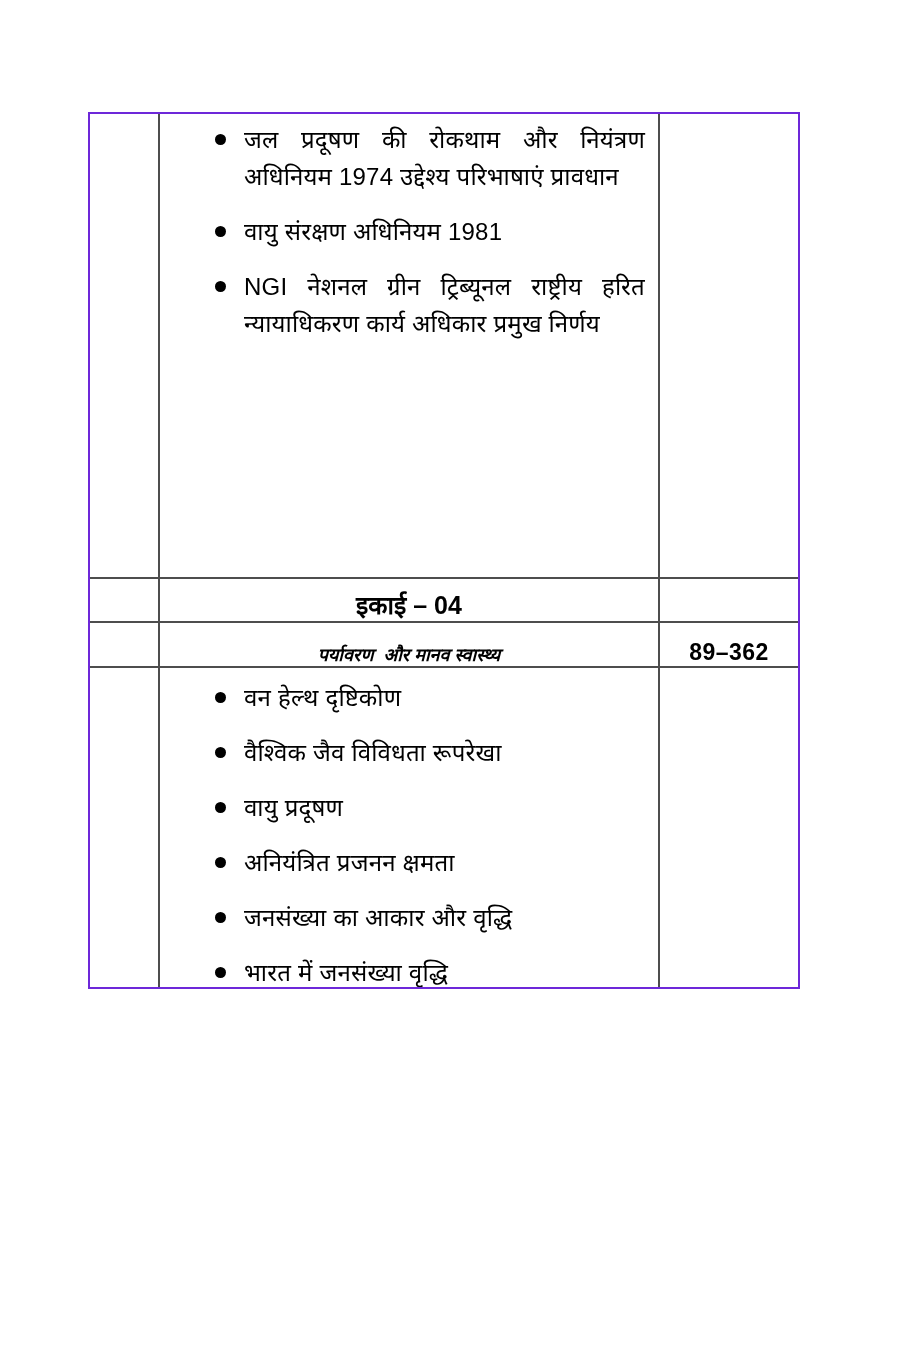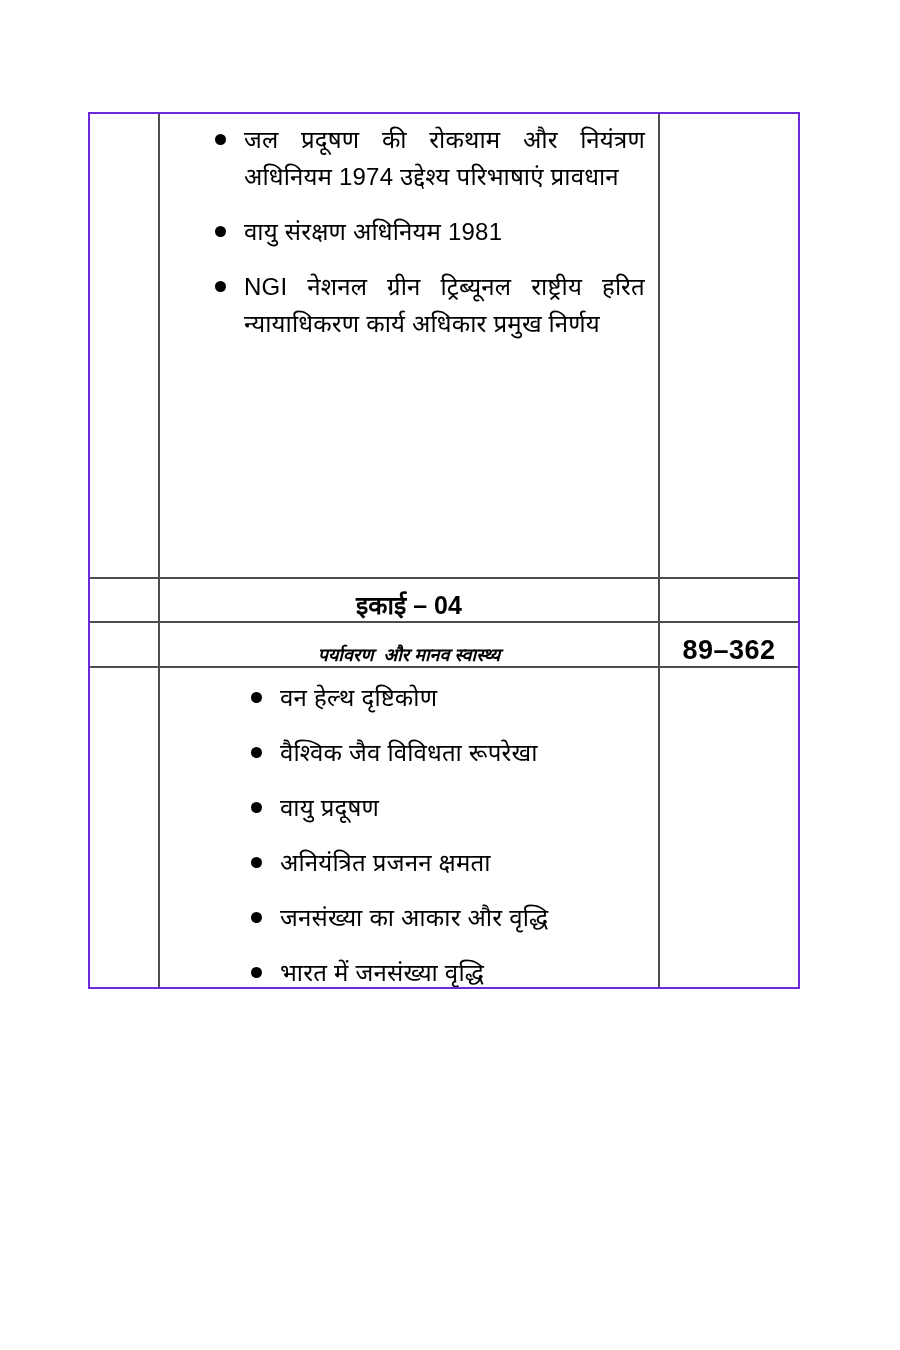--- a/index.html
+++ b/index.html
@@ -27,21 +27,21 @@
     background: #ffffff;
     box-sizing: border-box;
   }
   .cell {
     box-sizing: border-box;
     border-right: 2px solid #4d4d4d;
     border-bottom: 2px solid #4d4d4d;
     overflow: hidden;
   }
   .cell.last-col { border-right: none; }
-  .cell.last-row { border-bottom: none; margin-left: 36px; }
+  .cell.last-row { border-bottom: none; }
   .content-cell {
     padding: 7px 13px 0 53px;
   }
   ul.topic-list {
     margin: 0;
     padding: 0;
     list-style: none;
   }
   ul.topic-list li {
     position: relative;
@@ -73,21 +73,21 @@
     white-space: pre-wrap;
   }
   .chapter-title-text {
     font-weight: bold;
     font-size: 18px;
     white-space: pre-wrap;
     font-style: italic;
   }
   .pages-text {
     font-weight: bold;
-    font-size: 27px;
+    font-size: 23px;
     letter-spacing: 0.5px;
   }
 </style>
 </head>
 <body>
 
 <div class="contents-table">
 
   <div class="cell"></div>
   <div class="cell content-cell">

